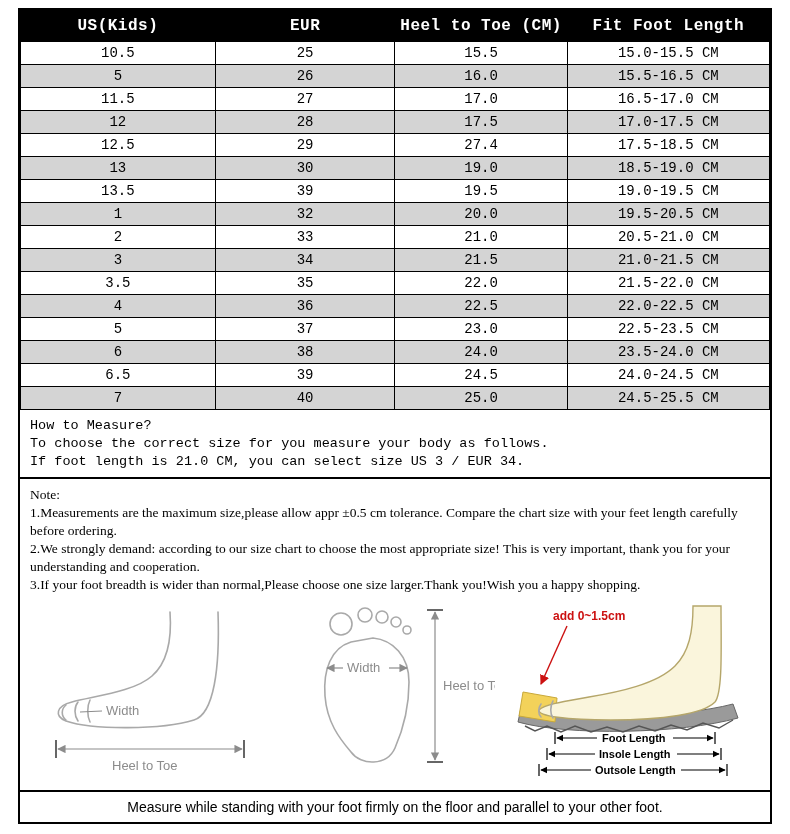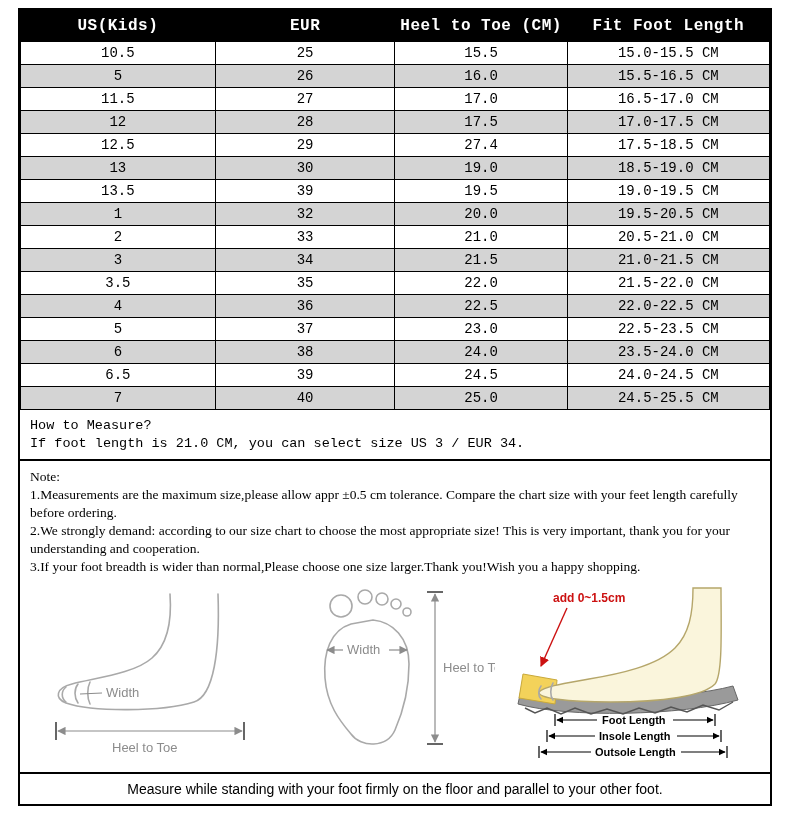--- a/index.html
+++ b/index.html
@@ -156,20 +156,21 @@
           <td>7</td>
           <td>40</td>
           <td>25.0</td>
           <td>24.5-25.5 CM</td>
         </tr>
       </tbody>
   </table>
 
   <div class="section measure">
     <p>How to Measure?</p>
+    <p>To choose the correct size for you measure your body as follows.</p>
     <p>If foot length is 21.0 CM, you can select size US 3 / EUR 34.</p>
   </div>
 
   <div class="section note">
     <p>Note:</p>
     <p>1.Measurements are the maximum size,please allow appr ±0.5 cm tolerance. Compare the chart size with your feet length carefully before ordering.</p>
     <p>2.We strongly demand: according to our size chart to choose the most appropriate size! This is very important, thank you for your understanding and cooperation.</p>
     <p>3.If your foot breadth is wider than normal,Please choose one size larger.Thank you!Wish you a happy shopping.</p>
   </div>
 

